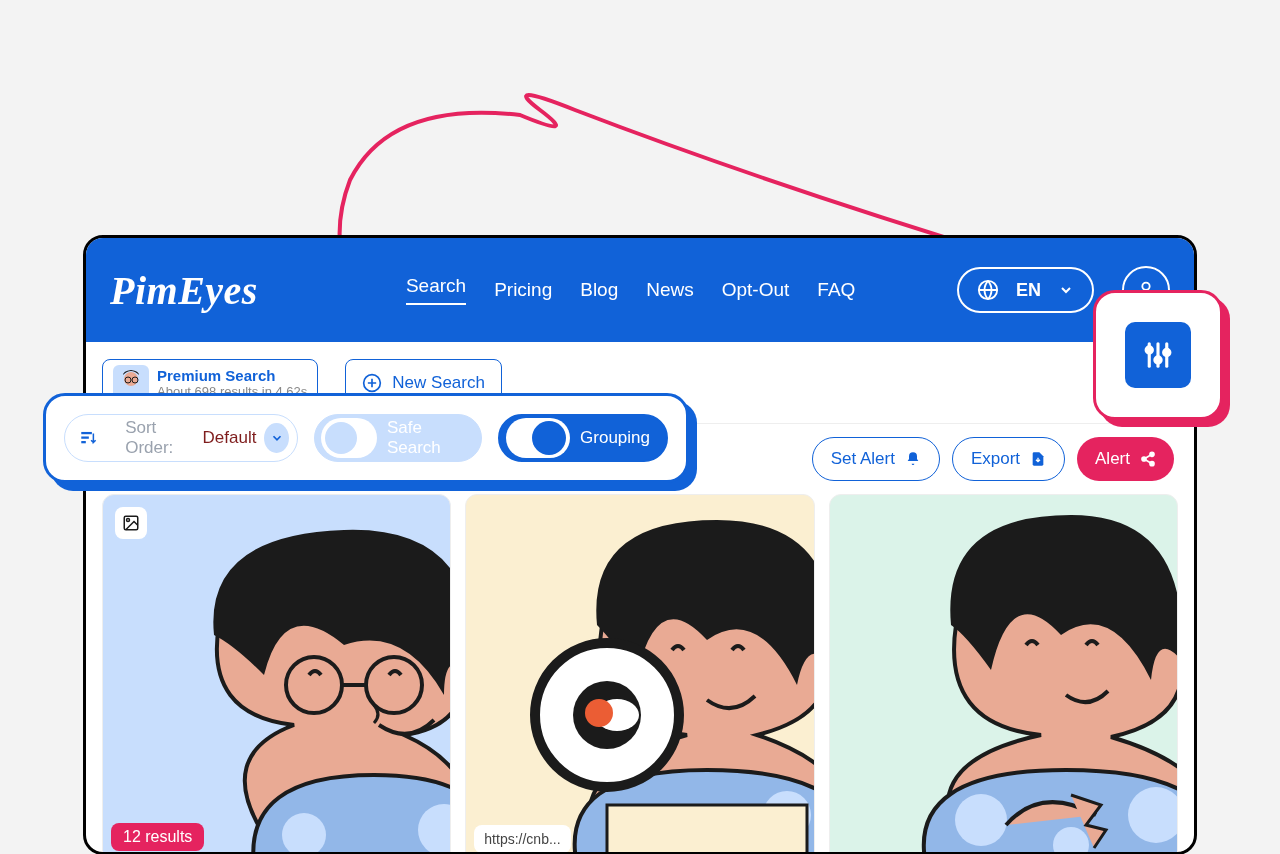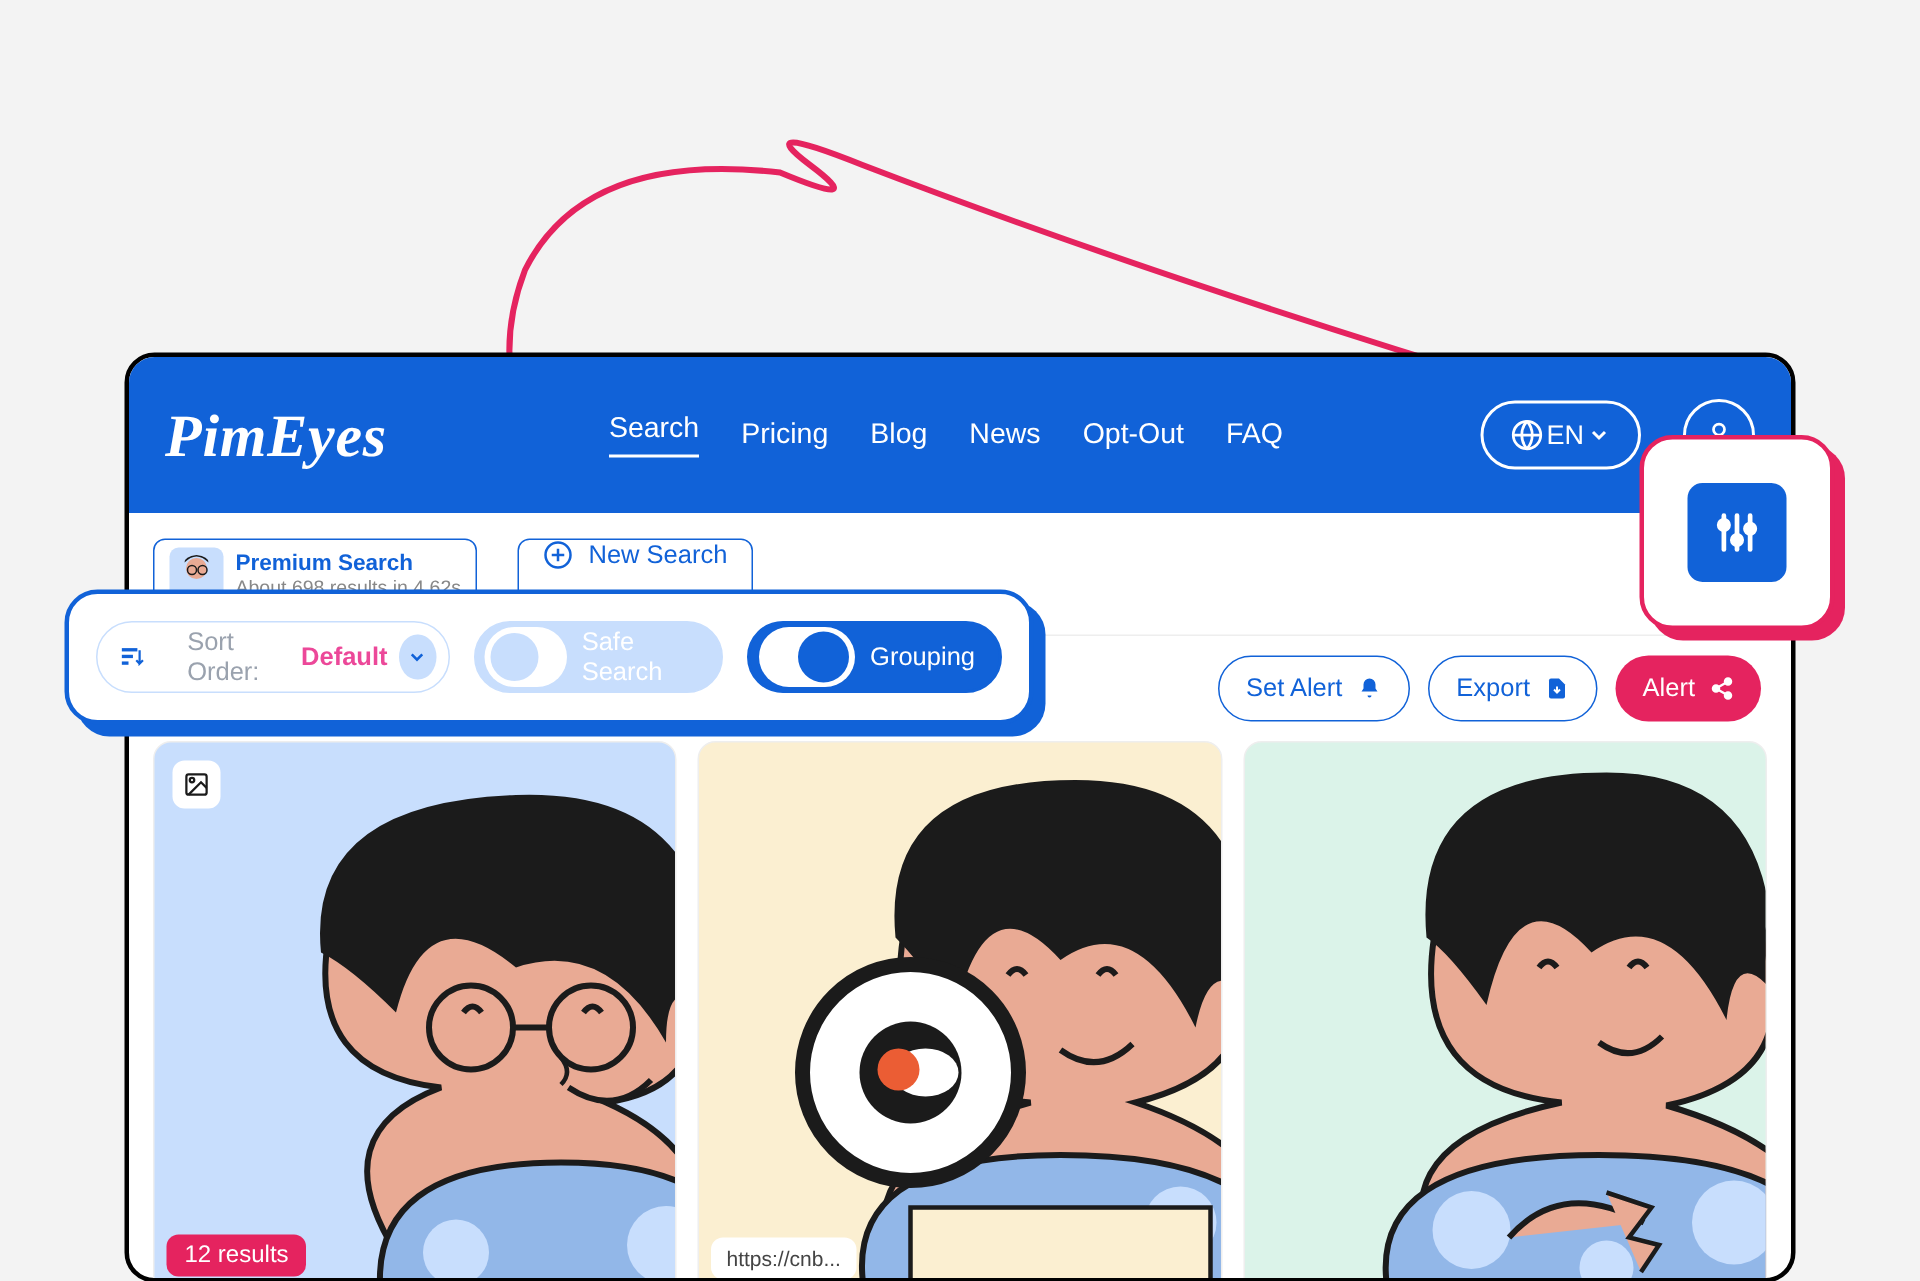--- a/index.html
+++ b/index.html
@@ -45,24 +45,24 @@
     border-bottom: 2px solid #fff;
     padding-bottom: 6px;
   }
   .spacer { flex: 1; }
   .lang {
     border: 2px solid #fff;
     border-radius: 28px;
     padding: 10px 18px;
     display: flex;
     align-items: center;
-    gap: 2px;
+    gap: 17px;
     color: #fff;
     font-size: 18px;
-    font-weight: 400;
+    font-weight: 700;
   }
   .user-btn {
     border: 2px solid #fff;
     border-radius: 50%;
     width: 48px;
     height: 48px;
     display: flex;
     align-items: center;
     justify-content: center;
   }
@@ -96,20 +96,21 @@
     overflow: hidden;
   }
   .premium-title { color: #1162d8; font-weight: 700; font-size: 15px; }
   .premium-sub { color: #888; font-size: 13px; }
   .new-search {
     border: 1.5px solid #1162d8;
     border-radius: 8px;
     padding: 0 16px;
     height: 48px;
     display: flex;
+    align-items: center;
     gap: 10px;
     color: #1162d8;
     font-size: 17px;
     font-weight: 500;
   }
 
   .toolbar {
     height: 70px;
     display: flex;
     align-items: center;
@@ -210,21 +211,21 @@
     border: 1.5px solid #c8defd;
     border-radius: 30px;
     height: 48px;
     padding: 0 8px 0 14px;
     display: flex;
     align-items: center;
     gap: 8px;
   }
   .sort-icon { width: 22px; height: 22px; color: #1162d8; }
   .sort-label { color: #9aa2ae; font-size: 17px; margin-left: 20px; }
-  .sort-val { color: #ec4899; font-weight: 700; font-size: 17px; }
+  .sort-val { color: #7f1d1d; font-weight: 400; font-size: 17px; }
   .chev-circle { width: 30px; height: 30px; background: #c8defd; border-radius: 50%; display: flex; align-items: center; justify-content: center; }
 
   .toggle {
     width: 184px;
     height: 48px;
     border-radius: 30px;
     display: flex;
     align-items: center;
     padding: 0 16px 0 6px;
     gap: 10px;

